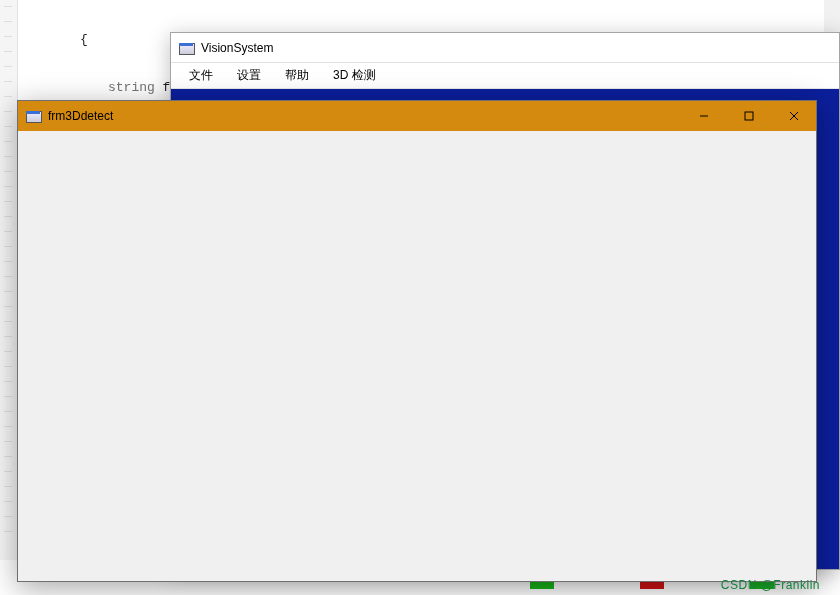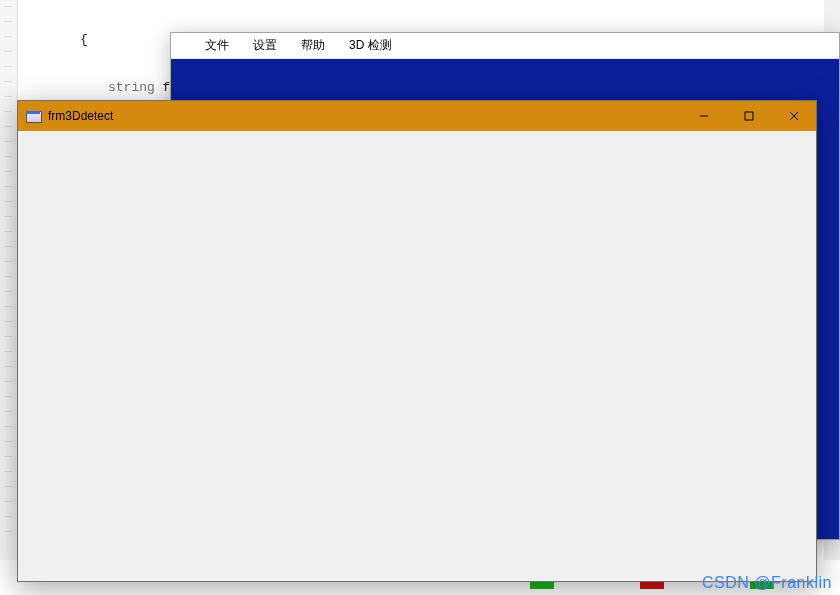--- a/index.html
+++ b/index.html
@@ -65,21 +65,21 @@
       align-items: center;
       padding-left: 8px;
       gap: 6px;
     }
     .vision-menubar {
       height: 26px;
       background: #fff;
       border-bottom: 1px solid #e6e6e6;
       display: flex;
       align-items: center;
-      padding-left: 22px;
+      padding-left: 6px;
       gap: 0;
     }
     .menu-item {
       padding: 4px 12px;
       cursor: default;
     }
     .vision-client {
       height: 480px;
       background: #0b1f9c;
     }
@@ -158,23 +158,23 @@
       bottom: 6px;
       height: 12px;
       width: 24px;
     }
     .sf1 { left: 530px; background: #18b61a; }
     .sf2 { left: 640px; background: #d21414; }
     .sf3 { left: 750px; background: #18b61a; }
 
     .watermark {
       position: absolute;
-      right: 8px; bottom: 3px;
-      font-size: 16px;
-      color: #3b82f6;
+      right: 20px; bottom: 3px;
+      font-size: 12px;
+      color: #15803d;
       letter-spacing: 0.5px;
     }
     .scrollbar-track {
       position: absolute;
       right: 0; top: 0;
       width: 16px; height: 560px;
       background: #f1f1f1;
     }
   </style>
 </head>
@@ -190,20 +190,24 @@
     <div style="margin-left:50px"><span>}</span></div>
     <div style="margin-left:22px"><span>}</span></div>
   </div>
 </div>
 
 <div class="status-frag sf1"></div>
 <div class="status-frag sf2"></div>
 <div class="status-frag sf3"></div>
 
 <div class="vision-window">
+  <div class="vision-titlebar">
+    <span class="app-icon"></span>
+    <span>VisionSystem</span>
+  </div>
   <div class="vision-menubar">
     <div class="menu-item">文件</div>
     <div class="menu-item">设置</div>
     <div class="menu-item">帮助</div>
     <div class="menu-item">3D 检测</div>
   </div>
   <div class="vision-client"></div>
 </div>
 
 <div class="dialog">

